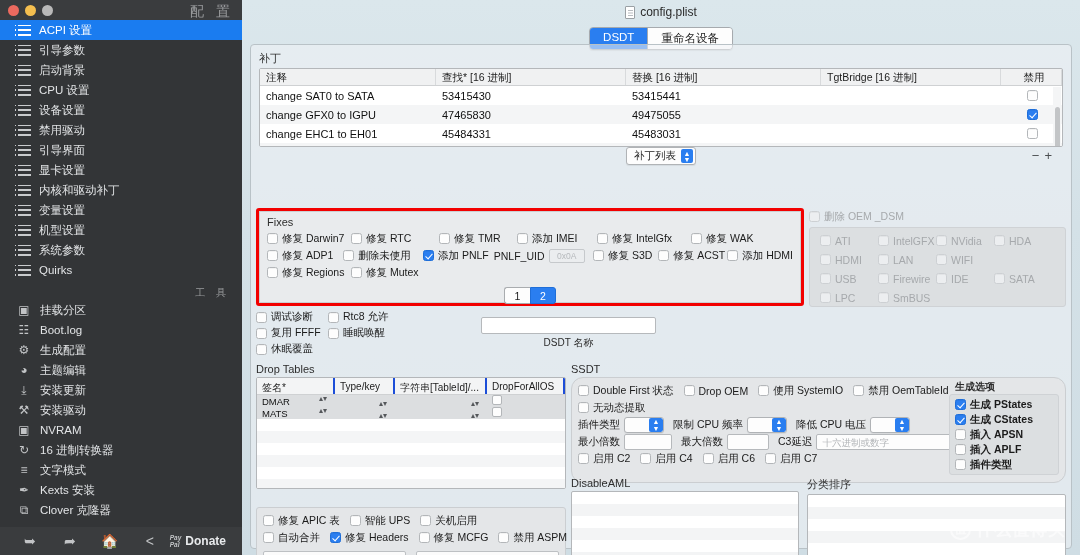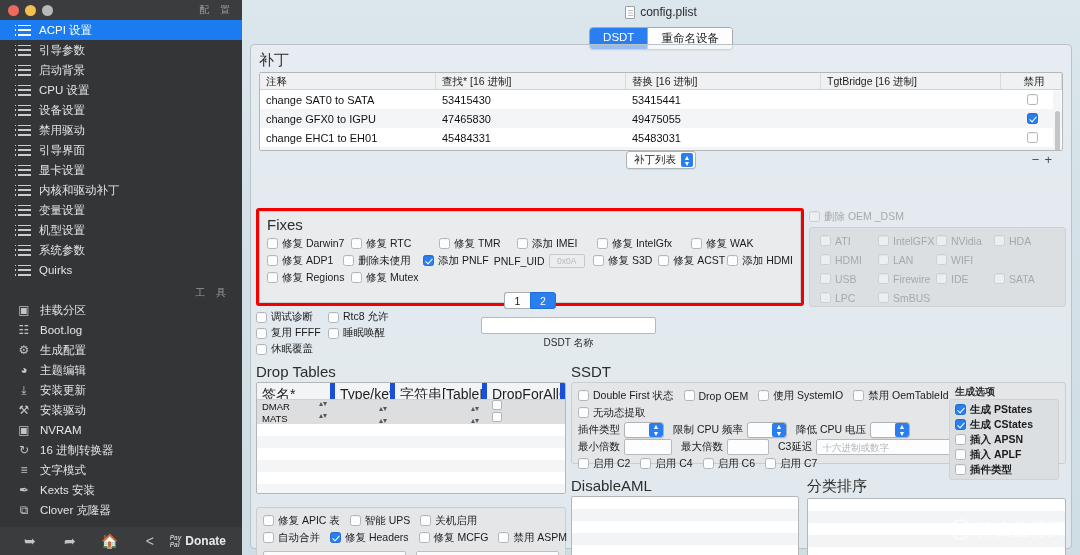--- a/index.html
+++ b/index.html
@@ -23,21 +23,21 @@
     height: 20px; background: #3a3c3e;
     display: flex; align-items: center;
     padding: 0 8px; position: relative;
   }
   .traffic { width: 11px; height: 11px; border-radius: 50%; margin-right: 6px; }
   .tl-red { background: #ec6a5f; }
   .tl-yellow { background: #f5bf4f; }
   .tl-green { background: #b9b9b9; }
   #titlebar-label {
     position: absolute; right: 8px; top: 3px;
-    color: #9a9c9e; font-size: 10px; letter-spacing: 4px;
+    color: #9a9c9e; font-size: 14px; letter-spacing: 4px;
   }
   .nav-list { padding-top: 0px; }
   .nav-item {
     display: flex; align-items: center;
     height: 20px; padding-left: 18px;
     color: #e2e4e6; font-size: 11.5px;
     cursor: default; white-space: nowrap;
   }
   .nav-item.active { background: #1a7cf0; color: #ffffff; }
   .nav-icon {
@@ -124,21 +124,21 @@
   .tab.active { background: #2a7ef0; color: #fff; }
 
   
   #card {
     position: absolute; left: 8px; right: 8px; top: 44px; bottom: 6px;
     background: rgba(240,243,245,.55);
     border: 1px solid #b9c2c7; border-radius: 4px;
   }
 
   .grp { position: absolute; }
-  .grp-title { font-size: 15px; color: #2d2d2d; margin-bottom: 2px; }
+  .grp-title { font-size: 11px; color: #2d2d2d; margin-bottom: 2px; }
 
   
   #patch-group { left: 8px; right: 8px; top: 6px; }
   #patch-table {
     background: #fff; border: 1px solid #b4b7ba; border-radius: 2px;
     height: 79px; overflow: hidden; position: relative;
   }
   .pt-head { display: flex; height: 17px; background: #f0f1f2; border-bottom: 1px solid #cfd1d3; }
   .pt-head div {
     font-size: 10.5px; color: #1d1d1d; padding: 2px 0 0 6px;
@@ -257,22 +257,22 @@
   #dsdt-name-label { font-size: 10px; color: #2b2b2b; margin-top: 2px; }
 
   
   #drop { left: 5px; top: 318px; width: 310px; }
   #drop-table {
     background: #fff; border: 1px solid #b4b7ba; border-radius: 2px;
     height: 112px; overflow: hidden; position: relative;
   }
   .dt-head { display: flex; height: 17px; background: #f3f4f5; border-bottom: 1px solid #cfd1d3; }
   .dt-head div {
-    font-size: 14px; color: #1d1d1d; padding: 3px 4px 0 5px;
-    border-right: 5px solid #1d4ed8; white-space: nowrap; overflow: hidden;
+    font-size: 10px; color: #1d1d1d; padding: 3px 4px 0 5px;
+    border-right: 2px solid #1d4ed8; white-space: nowrap; overflow: hidden;
   }
   .dt-row { display: flex; height: 12px; align-items: center; }
   .dt-row.sel { background: #dcdee0; }
   .dt-row.alt { background: #f4f5f6; }
   .dt-row div { font-size: 9.5px; color: #111; padding-left: 5px; position: relative; }
   .d1 { width: 78px; flex: 0 0 78px; }
   .d2 { width: 60px; flex: 0 0 60px; }
   .d3 { width: 92px; flex: 0 0 92px; }
   .d4 { flex: 1; }
   .mini-step {
@@ -284,22 +284,22 @@
     border-radius: 2px; background: #fdfdfd; display: inline-block;
   }
   #drop-pm {
     position: absolute; right: -16px; top: 62px;
     font-size: 13px; color: #5a5d60; line-height: 17px;
   }
 
   
   #ssdt { left: 320px; right: 5px; top: 318px; }
   #ssdt-body {
-    background: #e4e6e8; border: 1px solid #cbced1; border-radius: 3px;
-    height: 82px; padding: 4px 6px; position: relative;
+    background: #e4e6e8; border: 1px solid #cbced1; border-radius: 12px;
+    height: 106px; padding: 4px 6px; position: relative;
   }
   .srow { display: flex; align-items: center; height: 17px; }
   .srow .chk { margin-right: 10px; }
   .fld-label { font-size: 10.5px; color: #1b1b1b; margin-right: 4px; }
   .dropdown {
     display: inline-flex; align-items: center;
     background: #fdfdfd; border: 1px solid #b0b3b6; border-radius: 3px;
     height: 16px; width: 40px; margin-right: 9px;
     box-shadow: 0 1px 1px rgba(0,0,0,.06);
     overflow: hidden;

